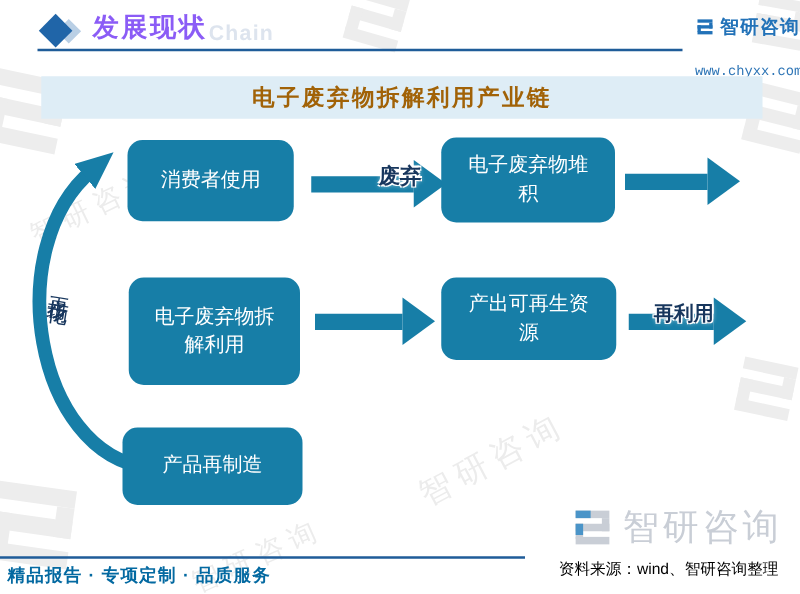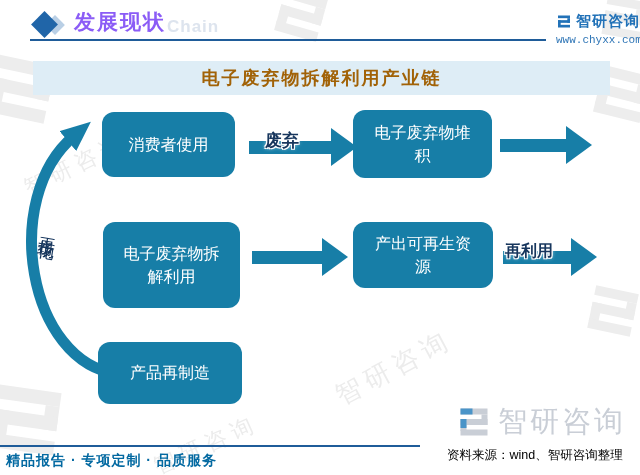--- a/index.html
+++ b/index.html
@@ -8,21 +8,21 @@
   
   .hdr-diamond{position:absolute;left:34px;top:12px;width:40px;height:26px;}
   .hdr-diamond .d2{position:absolute;left:14px;top:6px;width:14px;height:14px;background:#b9cfe5;transform:rotate(45deg);}
   .hdr-diamond .d1{position:absolute;left:1px;top:3px;width:19px;height:19px;background:#2065a8;transform:rotate(45deg);}
   .hdr-title{position:absolute;left:74px;top:8px;font-size:21px;font-weight:bold;color:#8b5cf6;letter-spacing:2px;}
   .hdr-chain{position:absolute;left:167px;top:17px;font-size:17px;font-weight:bold;color:#dde4ee;letter-spacing:1px;}
   .hdr-rule{position:absolute;left:30px;top:39px;width:516px;height:2px;background:#1f5c99;}
   .brand-top{position:absolute;left:556px;top:12px;width:84px;}
   .brand-top .bt-row{display:flex;align-items:center;gap:4px;}
   .brand-top .bt-name{font-size:15px;font-weight:bold;color:#2272b8;letter-spacing:1px;white-space:nowrap;}
-  .brand-top .bt-site{margin-top:3px;font-size:11px;color:#2e75b6;font-family:"Liberation Mono",monospace;white-space:nowrap;text-align:right;}
+  .brand-top .bt-site{margin-top:21px;font-size:11px;color:#2e75b6;font-family:"Liberation Mono",monospace;white-space:nowrap;text-align:right;}
   
   .title-bar{position:absolute;left:33px;top:61px;width:577px;height:34px;background:#deedf6;
              display:flex;align-items:center;justify-content:center;
              font-size:18px;font-weight:bold;color:#a16207;letter-spacing:2px;z-index:2;}
   
   .node{position:absolute;background:#177ea7;color:#ffffff;border-radius:12px;
         display:flex;align-items:center;justify-content:center;text-align:center;
         font-size:16px;line-height:1.45;box-sizing:border-box;z-index:2;}
   .n1{left:102px;top:112px;width:133px;height:65px;padding:0 12px;}
   .n2{left:353px;top:110px;width:139px;height:68px;padding:0 18px;}
@@ -30,21 +30,21 @@
   .n4{left:353px;top:222px;width:140px;height:66px;padding:0 18px;}
   .n5{left:98px; top:342px;width:144px;height:62px;padding:0 12px;}
   
   .h-arrow{position:absolute;height:40px;display:flex;align-items:center;z-index:1;}
   .h-arrow .shaft{flex:1;height:13px;background:#177ea7;}
   .h-arrow .head{width:0;height:0;border-top:19px solid transparent;border-bottom:19px solid transparent;border-left:26px solid #177ea7;}
   .a1{left:249px;top:127px;width:108px;}
   .a2{left:500px;top:125px;width:92px;}
   .a3{left:252px;top:237px;width:96px;}
   .a4{left:503px;top:237px;width:94px;}
-  .arrow-label{position:absolute;z-index:3;font-size:17px;font-weight:bold;color:#17365d;text-align:left;
+  .arrow-label{position:absolute;z-index:3;font-size:17px;font-weight:bold;color:#17365d;text-align:right;
     text-shadow:-1px -1px 0 #fff,1px -1px 0 #fff,-1px 1px 0 #fff,1px 1px 0 #fff,0 0 4px #fff;}
   .lab-discard{left:265px;top:129px;width:72px;}
   .lab-reuse{left:505px;top:241px;width:66px;font-size:16px;}
   
   .curve-svg{position:absolute;left:8px;top:103px;z-index:1;}
   .remarket{position:absolute;left:38px;top:224px;z-index:3;writing-mode:vertical-rl;text-orientation:upright;
             font-size:17px;color:#17365d;letter-spacing:2px;transform:rotate(9deg);}
   
   .ftr-rule{position:absolute;left:0;top:445px;width:420px;height:2px;background:#1f5c99;}
   .ftr-tagline{position:absolute;left:6px;top:452px;font-size:14px;font-weight:bold;color:#0369a1;letter-spacing:1px;}

